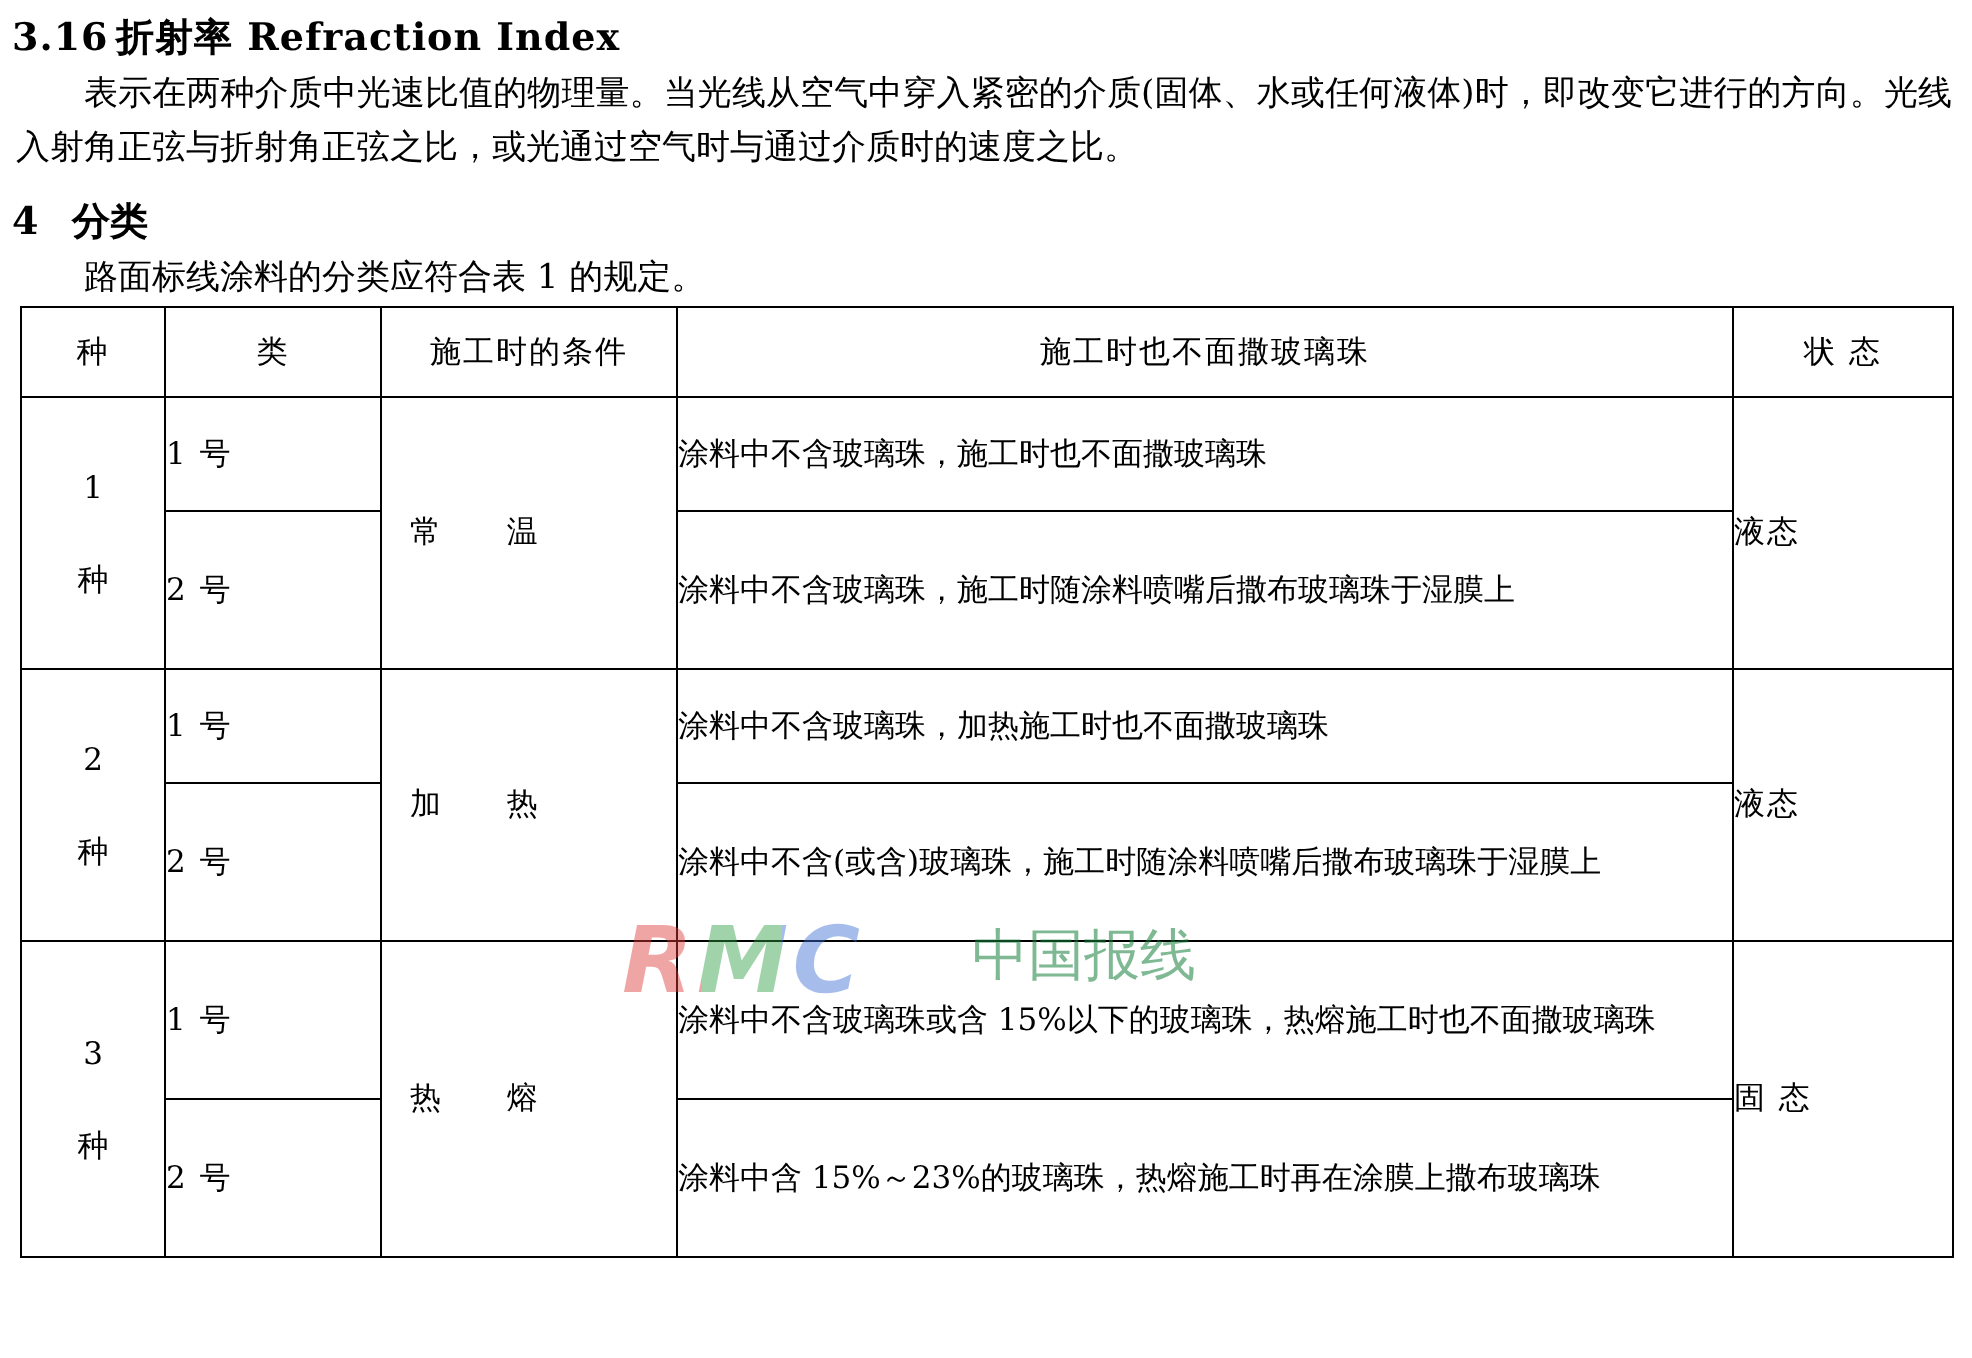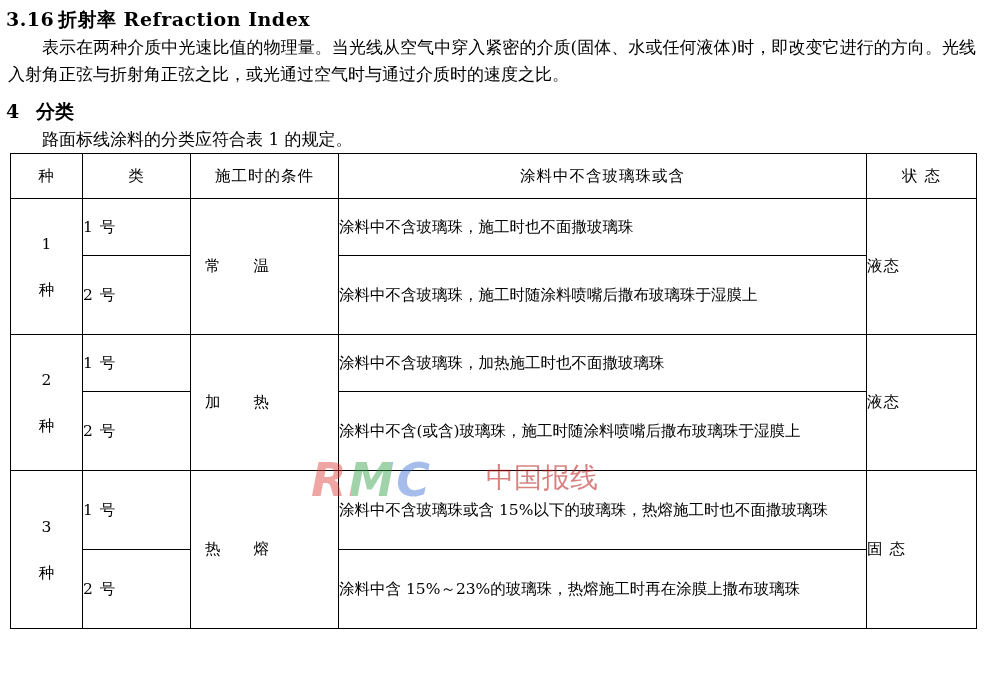--- a/index.html
+++ b/index.html
@@ -147,21 +147,21 @@
     -webkit-background-clip: text;
     background-clip: text;
     color: transparent;
   }
   .wm-cn {
     position: absolute;
     left: 175px;
     top: 6px;
     font-family: "DejaVu Sans", "Liberation Sans", sans-serif;
     font-size: 28px;
-    color: #b91c1c;
+    color: #15803d;
     opacity: 0.55;
     white-space: nowrap;
   }
 </style>
 </head>
 <body>
 
 <div class="page">
 
   <h2 class="sec-heading">
@@ -190,21 +190,21 @@
         <col class="c-lei">
         <col class="c-cond">
         <col class="c-main">
         <col class="c-state">
       </colgroup>
       <tbody>
         <tr class="hdr">
           <td>种</td>
           <td>类</td>
           <td>施工时的条件</td>
-          <td>涂料中不含玻璃珠或含</td>
+          <td>施工时也不面撒玻璃珠</td>
           <td>状 态</td>
         </tr>
 
         <tr>
           <td class="zhong-cell" rowspan="2">
             <span class="n">1</span>
             <span class="z">种</span>
           </td>
           <td class="cell-center rowcell">1 号</td>
           <td class="cell-center sp-wide" rowspan="2">常 温</td>

